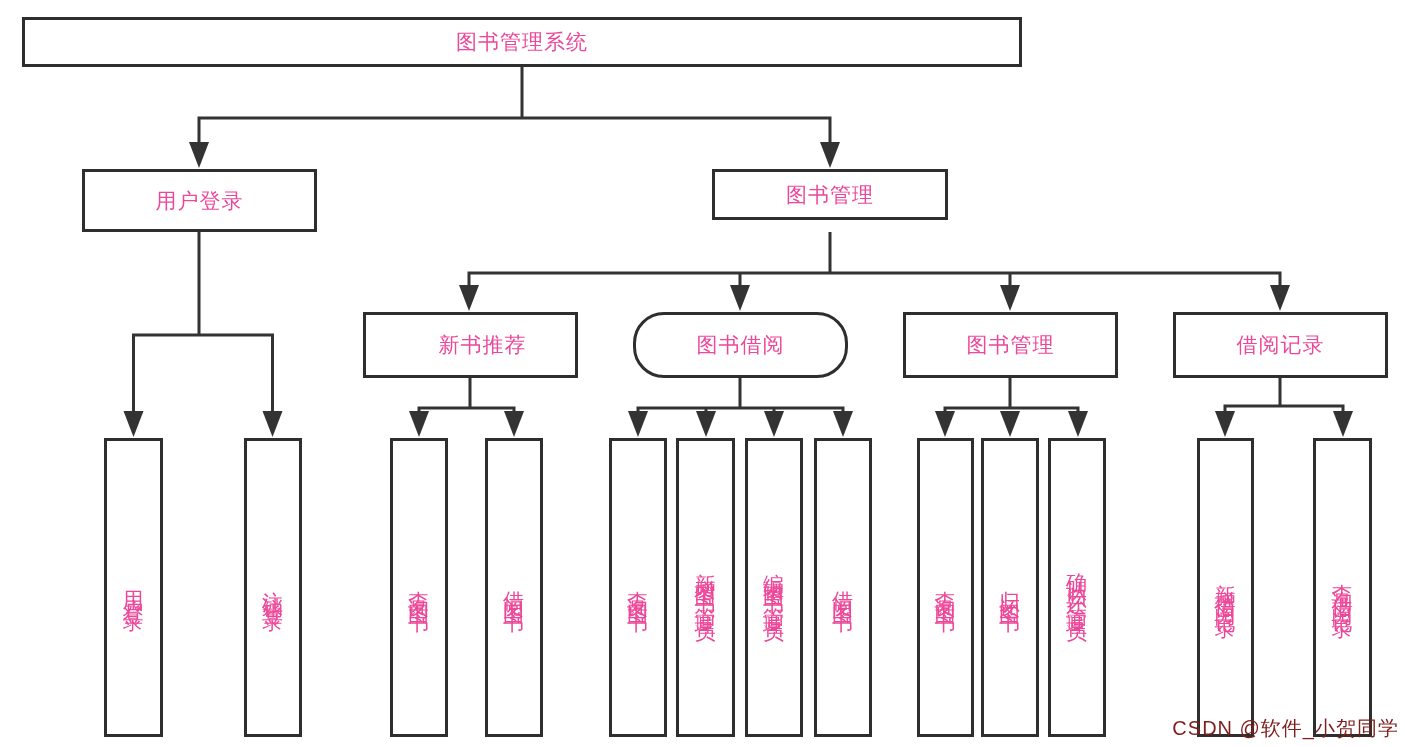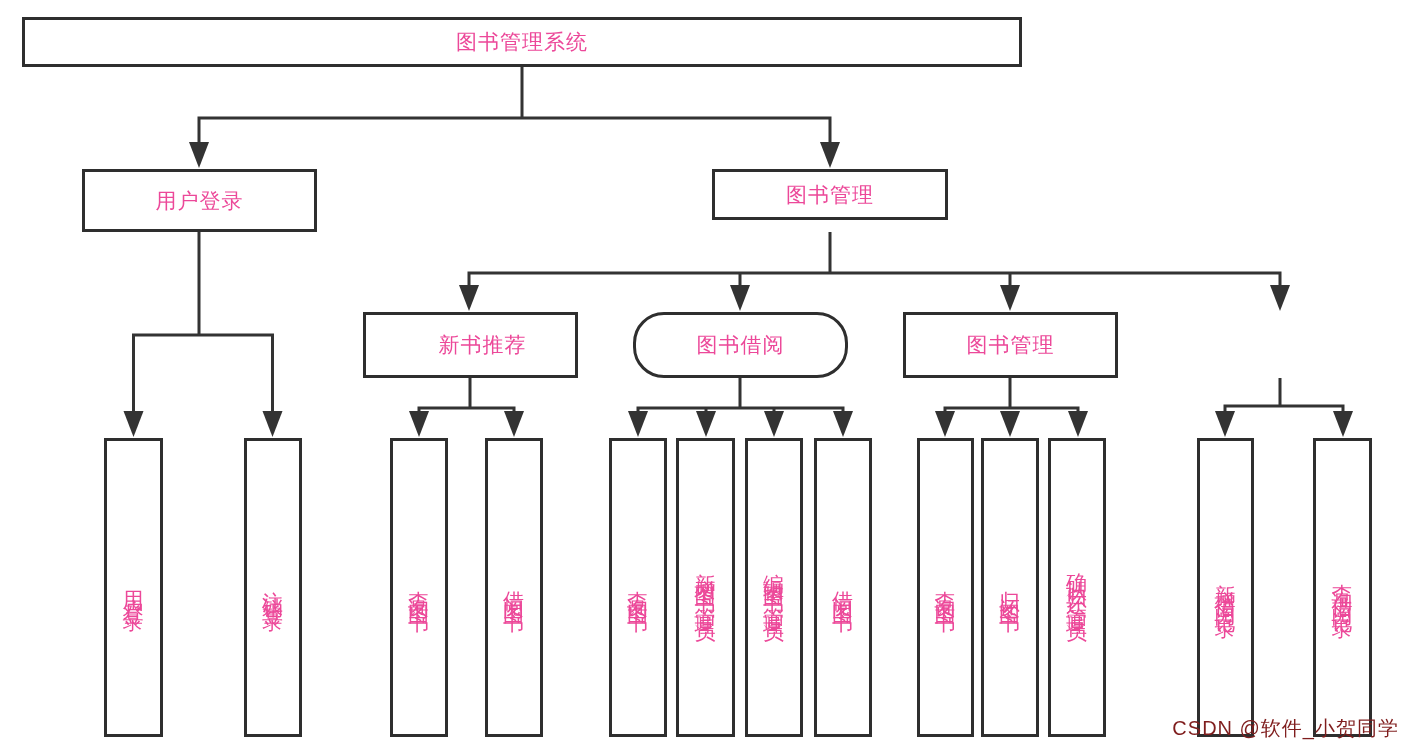--- a/index.html
+++ b/index.html
@@ -136,20 +136,21 @@
   </svg>
 
   <div class="node hbox n-root">图书管理系统</div>
 
   <div class="node hbox n-login">用户登录</div>
   <div class="node hbox n-mgmt">图书管理</div>
 
   <div class="node hbox n-l3 n-new">新书推荐</div>
   <div class="node hbox n-l3 n-borrow">图书借阅</div>
   <div class="node hbox n-l3 n-cur">图书管理</div>
+  <div class="node hbox n-l3 n-rec">借阅记录</div>
 
   <div class="node vbox leaf lf-a1">用户登录</div>
   <div class="node vbox leaf lf-a2">注销登录</div>
 
   <div class="node vbox leaf lf-b1">查询图书</div>
   <div class="node vbox leaf lf-b2">借阅图书</div>
 
   <div class="node vbox leaf lf-c1">查询图书</div>
   <div class="node vbox leaf lf-c2">新增图书（管理员）</div>
   <div class="node vbox leaf lf-c3">编辑图书（管理员）</div>

